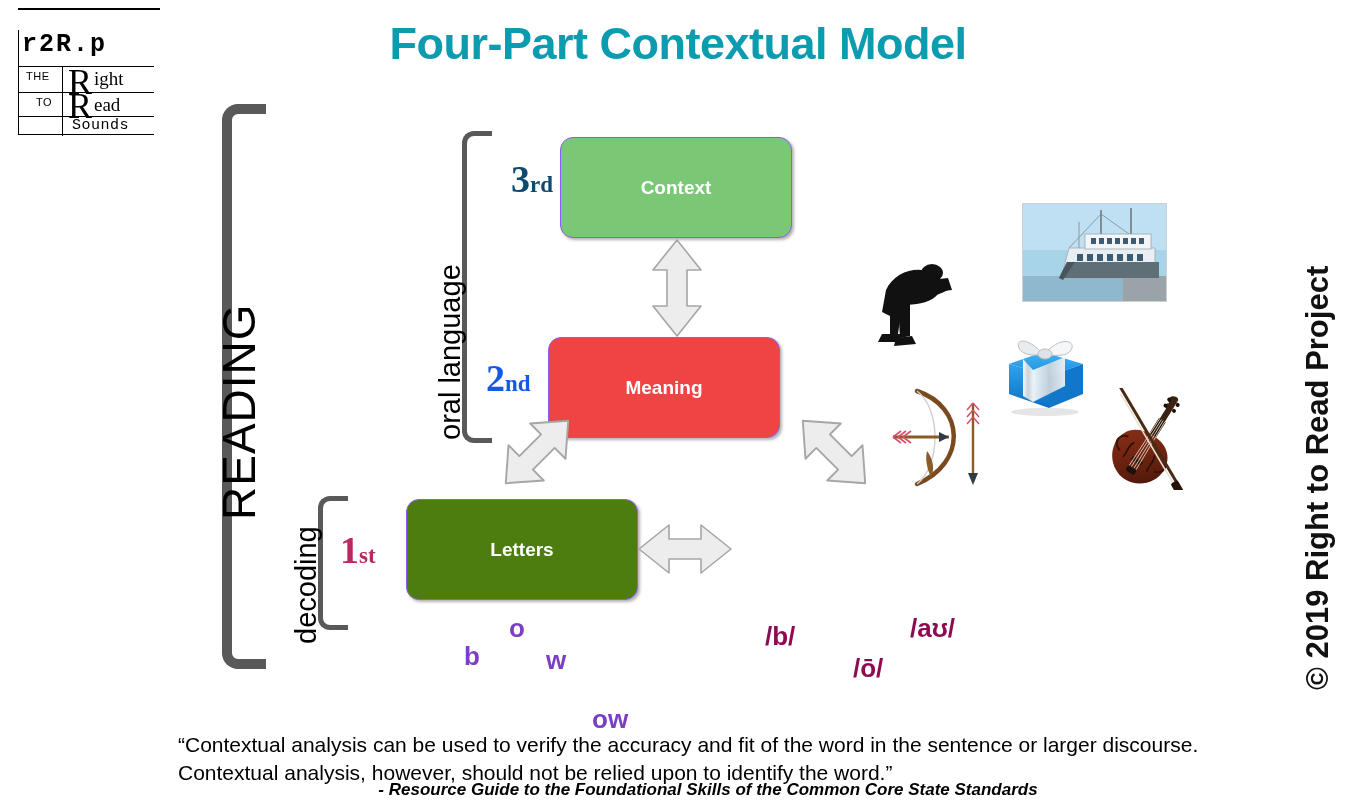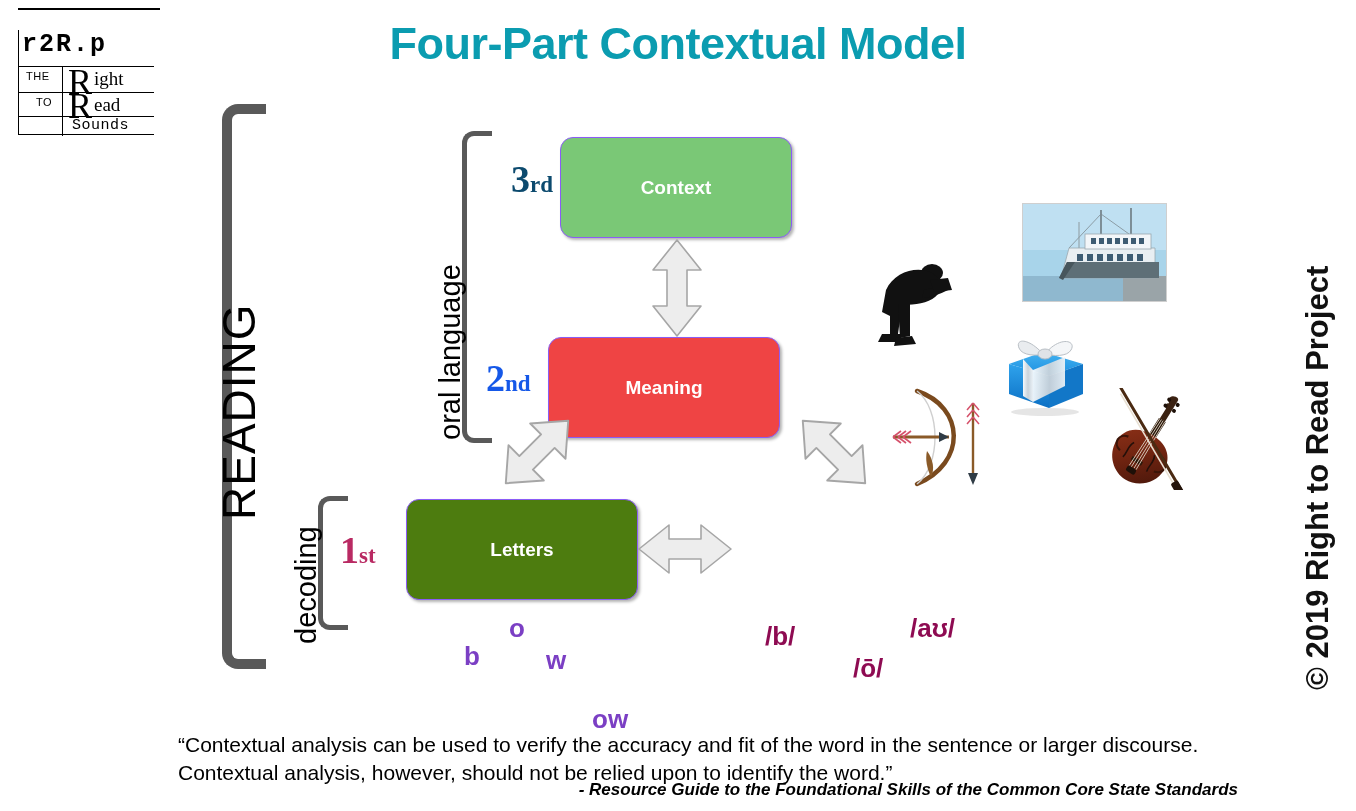--- a/index.html
+++ b/index.html
@@ -215,21 +215,21 @@
     width: 1060px;
     font-size: 21px;
     color: #000;
     line-height: 28px;
     margin-top: 11px;
   }
   .attribution {
     position: absolute;
     left: 178px; top: 780px;
     width: 1060px;
-    text-align: right;
+    text-align: center;
     font-size: 17px;
     font-style: italic;
     font-weight: bold;
     color: #000;
   }
 </style>
 </head>
 <body>
 
 <div id="slide">

